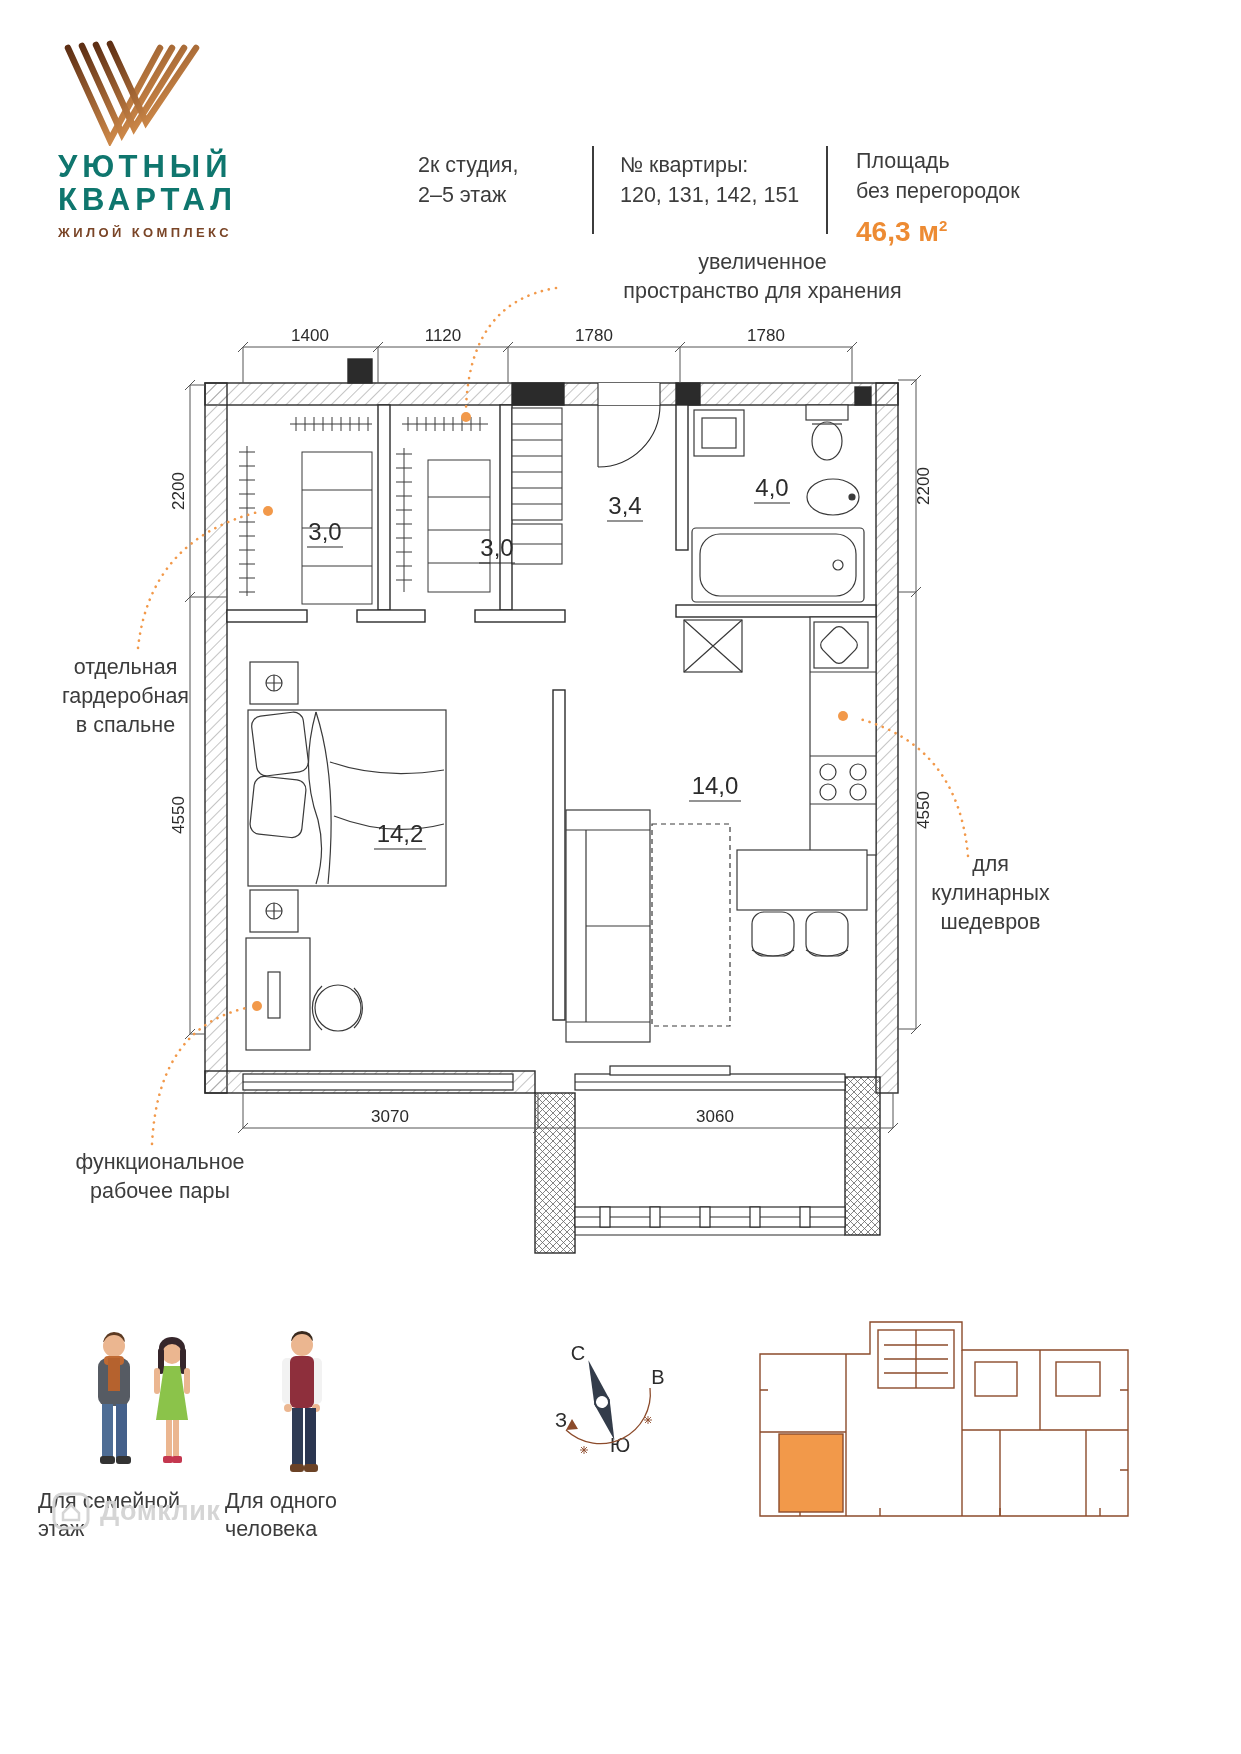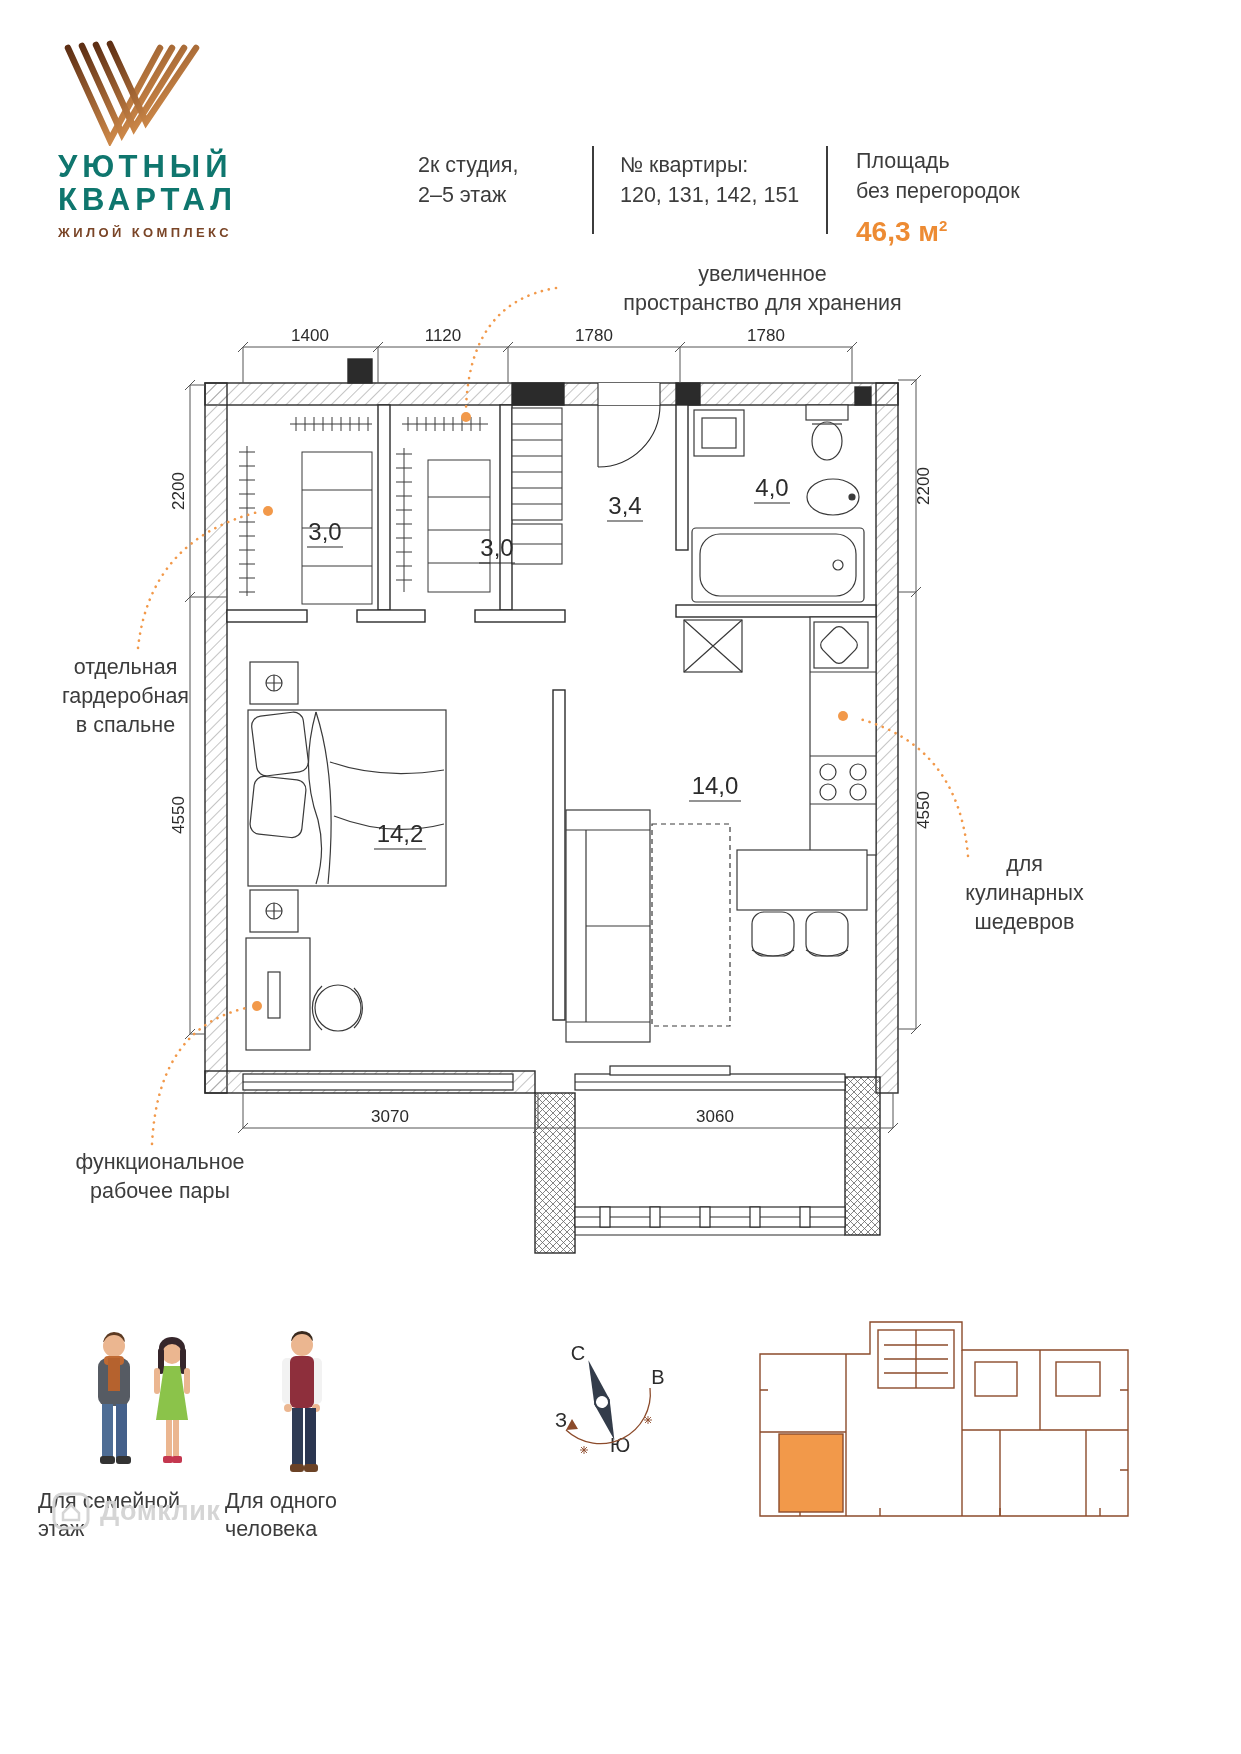--- a/index.html
+++ b/index.html
@@ -63,32 +63,32 @@
   </div>
 
   <div class="abs divider" style="left:826px; top:146px;"></div>
 
   <div class="abs hdr-block" style="left:856px; top:146px;">
     <div>Площадь</div>
     <div>без перегородок</div>
     <div class="area-value"><span>46,3 м</span><sup>2</sup></div>
   </div>
 
-  <div class="abs ann" style="left:600px; top:260px; width:325px;">
+  <div class="abs ann" style="left:600px; top:248px; width:325px;">
     <div>увеличенное</div>
     <div>пространство для хранения</div>
   </div>
 
   <div class="abs ann" style="left:33px; top:653px; width:185px;">
     <div>отдельная</div>
     <div>гардеробная</div>
     <div>в спальне</div>
   </div>
 
-  <div class="abs ann" style="left:932px; top:850px; width:185px;">
+  <div class="abs ann" style="left:898px; top:850px; width:185px;">
     <div>для</div>
     <div>кулинарных</div>
     <div>шедевров</div>
   </div>
 
   <div class="abs ann" style="left:50px; top:1148px; width:220px;">
     <div>функциональное</div>
     <div>рабочее пары</div>
   </div>
 

